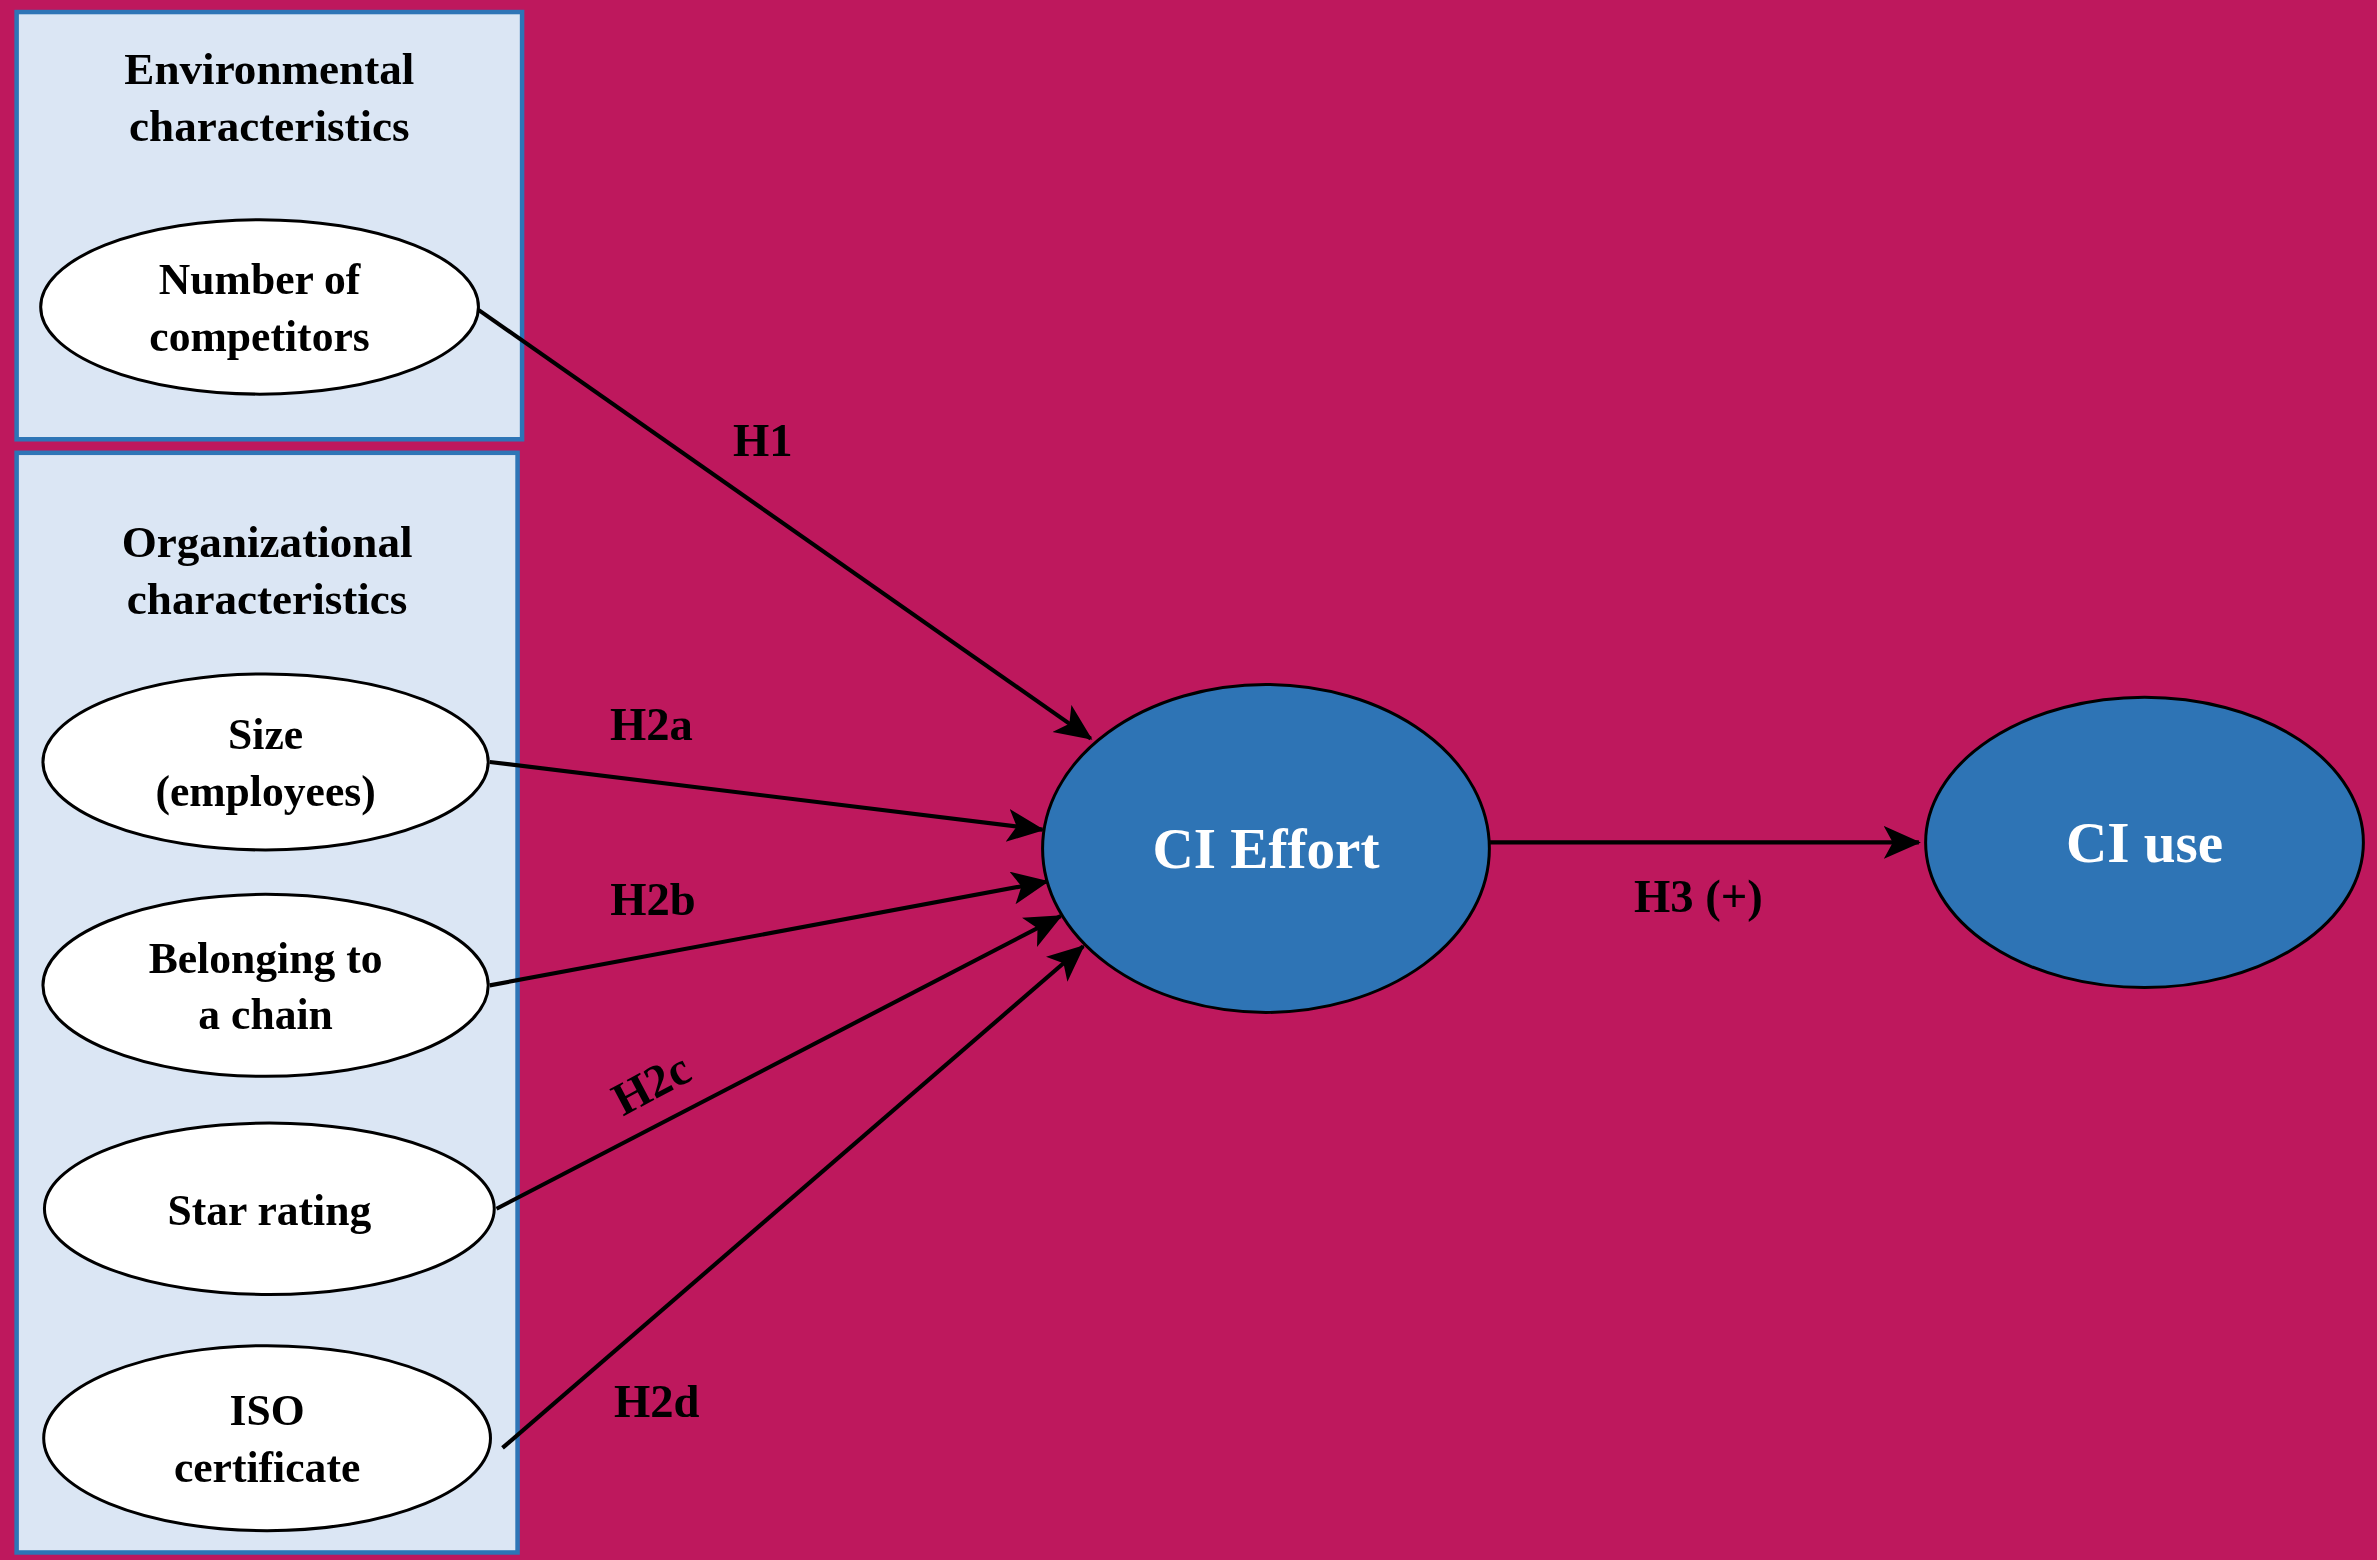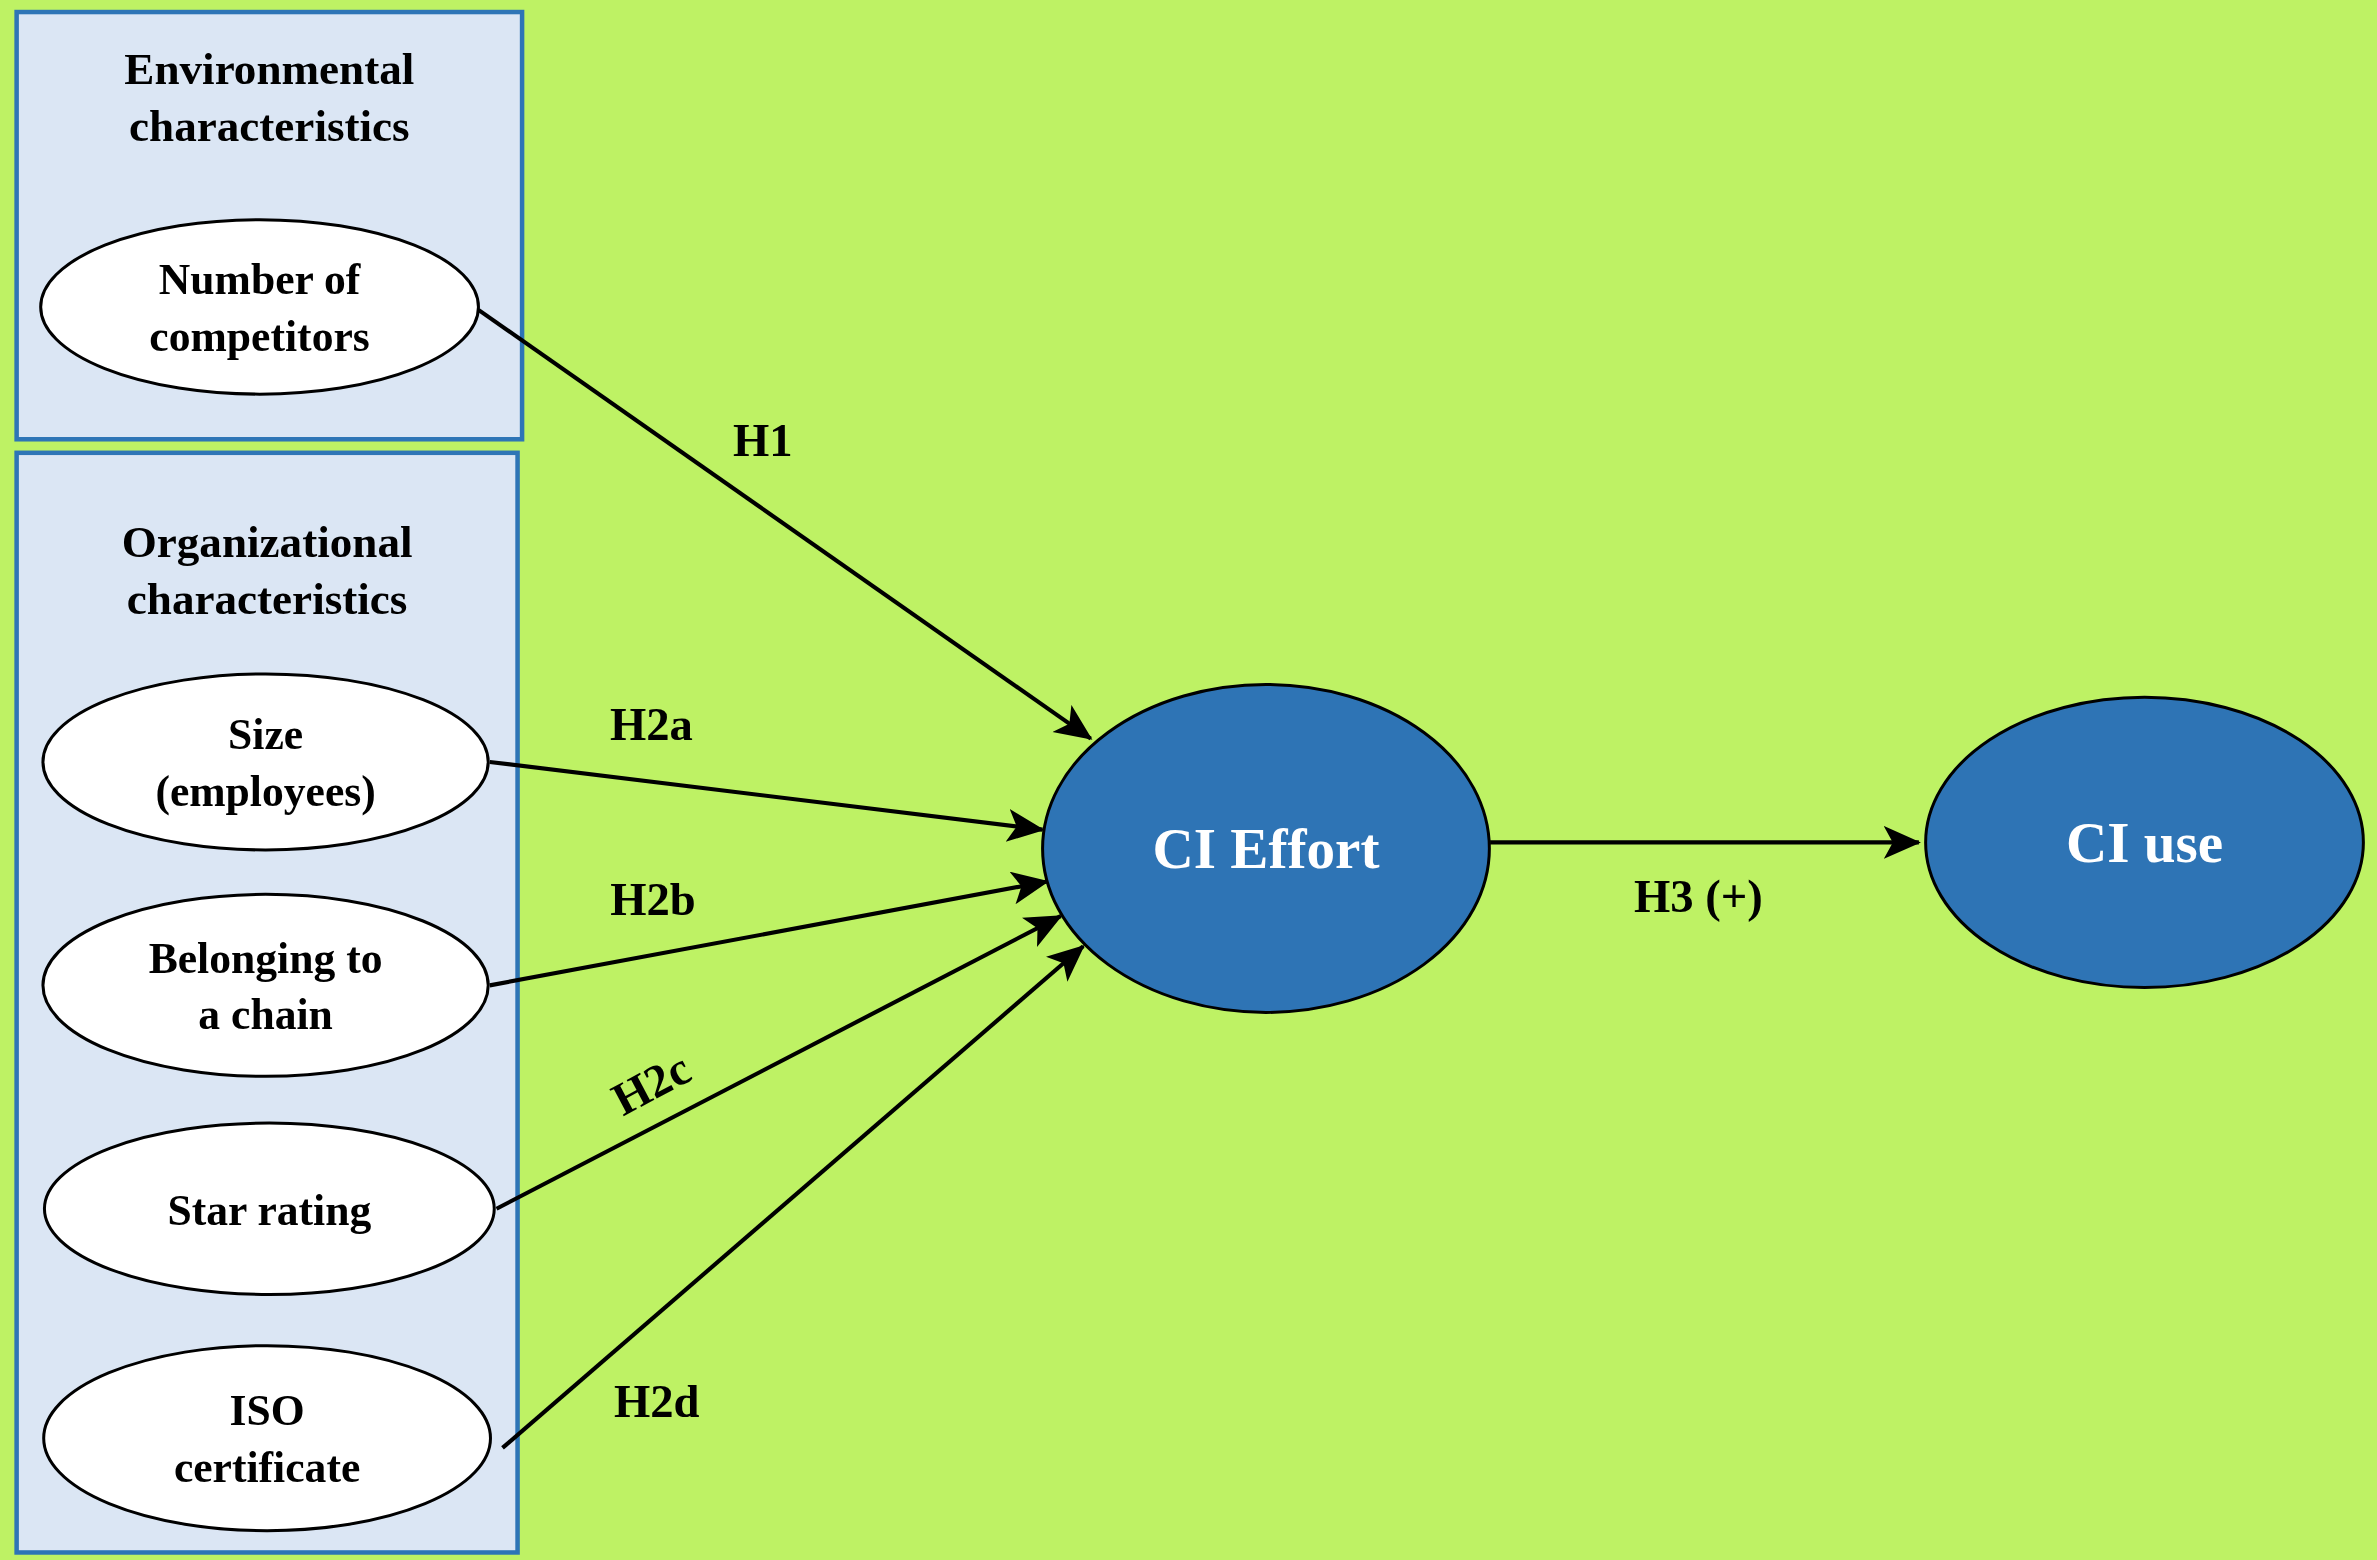--- a/index.html
+++ b/index.html
@@ -4,21 +4,21 @@
 <style>
   html, body {
     margin: 0;
     padding: 0;
     background: #ffffff;
   }
   .stage {
     width: 2377px;
     height: 1560px;
     position: relative;
-    background: #bef264;
+    background: #be185d;
   }
   svg { display: block; }
   .group-box {
     fill: #dbe6f4;
     stroke: #2e75b6;
     stroke-width: 6;
   }
   .member-ellipse {
     fill: #ffffff;
     stroke: #000000;

